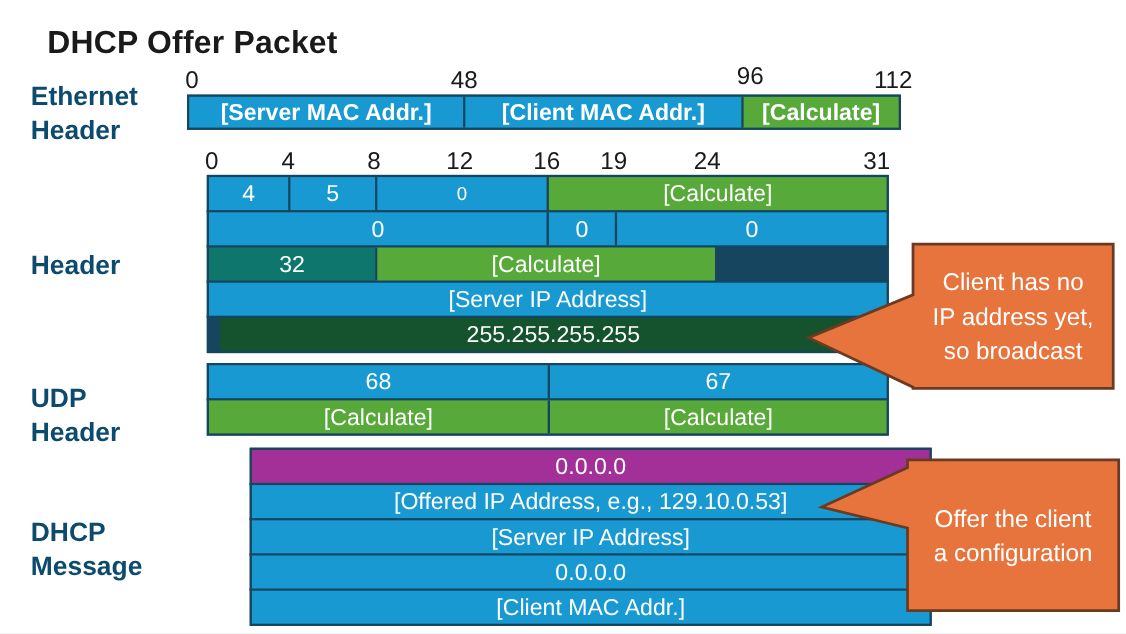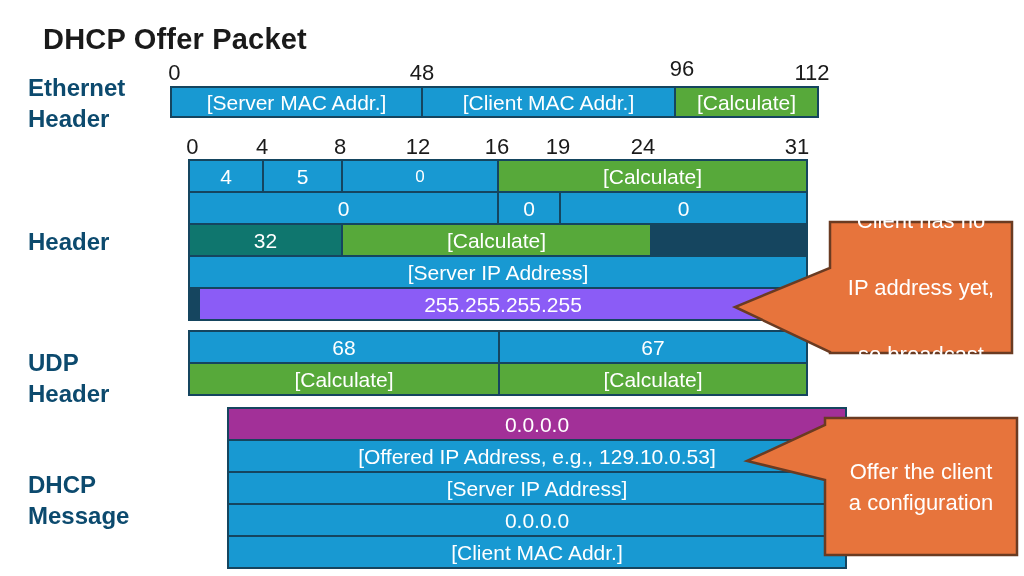--- a/index.html
+++ b/index.html
@@ -73,21 +73,21 @@
     <div class="tick-row">
       <span class="tick first" style="left: 190px; top: 134px;">0</span>
       <span class="tick" style="left: 262px; top: 134px;">4</span>
       <span class="tick" style="left: 340px; top: 134px;">8</span>
       <span class="tick" style="left: 418px; top: 134px;">12</span>
       <span class="tick" style="left: 497px; top: 134px;">16</span>
       <span class="tick" style="left: 558px; top: 134px;">19</span>
       <span class="tick" style="left: 643px; top: 134px;">24</span>
       <span class="tick" style="left: 797px; top: 134px;">31</span>
     </div>
-    <div class="bar" style="left: 170px; top: 86px; width: 649px;">
+    <div class="bar" style="left: 170px; top: 86px; width: 649px; font-weight: bold;">
       <div class="bar-row" style="height: 32px;">
         <div class="cell" style="background: rgb(24, 153, 210); flex: 0 1 249px;">[Server MAC Addr.]</div>
         <div class="cell" style="background: rgb(24, 153, 210); flex: 0 1 253px;">[Client MAC Addr.]</div>
         <div class="cell" style="background: rgb(87, 169, 58); flex: 0 1 143px;">[Calculate]</div>
       </div>
     </div>
     <div class="bar" style="left: 188px; top: 159px; width: 620px;">
       <div class="bar-row" style="height: 34px;">
         <div class="cell" style="background: rgb(24, 153, 210); flex: 0 1 72px;">4</div>
         <div class="cell" style="background: rgb(24, 153, 210); flex: 0 1 79px;">5</div>
@@ -100,21 +100,21 @@
         <div class="cell" style="background: rgb(24, 153, 210); flex: 0 1 247px;">0</div>
       </div>
       <div class="bar-row" style="height: 34px;">
         <div class="cell" style="background: #0f766e; flex: 0 1 151px;">32</div>
         <div class="cell" style="background: rgb(87, 169, 58); flex: 0 1 309px;">[Calculate]</div>
       </div>
       <div class="bar-row" style="height: 34px;">
         <div class="cell" style="background: rgb(24, 153, 210); flex: 0 1 616px;">[Server IP Address]</div>
       </div>
       <div class="bar-row" style="height: 34px;">
-        <div class="cell" style="background: #8b5cf6; flex: 0 1 616px; margin-left: 10px;">255.255.255.255</div>
+        <div class="cell" style="background: #14532d; flex: 0 1 616px; margin-left: 10px;">255.255.255.255</div>
       </div>
     </div>
     <div class="bar" style="left: 188px; top: 330px; width: 620px;">
       <div class="bar-row" style="height: 34px;">
         <div class="cell" style="background: rgb(24, 153, 210); flex: 0 1 308px;">68</div>
         <div class="cell" style="background: rgb(24, 153, 210); flex: 0 1 308px;">67</div>
       </div>
       <div class="bar-row" style="height: 34px;">
         <div class="cell" style="background: rgb(87, 169, 58); flex: 0 1 308px;">[Calculate]</div>
         <div class="cell" style="background: rgb(87, 169, 58); flex: 0 1 308px;">[Calculate]</div>
@@ -130,21 +130,21 @@
       <div class="bar-row" style="height: 34px;">
         <div class="cell" style="background: rgb(24, 153, 210); flex: 0 1 616px;">[Server IP Address]</div>
       </div>
       <div class="bar-row" style="height: 34px;">
         <div class="cell" style="background: rgb(24, 153, 210); flex: 0 1 616px;">0.0.0.0</div>
       </div>
       <div class="bar-row" style="height: 34px;">
         <div class="cell" style="background: rgb(24, 153, 210); flex: 0 1 616px;">[Client MAC Addr.]</div>
       </div>
     </div>
-    <div class="callout-text" style="left: 830px; top: 222px; width: 182px; height: 131px; gap: 36px;">
+    <div class="callout-text" style="left: 830px; top: 222px; width: 182px; height: 131px;">
       <div>Client has no</div>
       <div>IP address yet,</div>
       <div>so broadcast</div>
     </div>
     <div class="callout-text" style="left: 825px; top: 418px; width: 192px; height: 137px;">
       <div>Offer the client</div>
       <div>a configuration</div>
     </div>
   </div>
 

